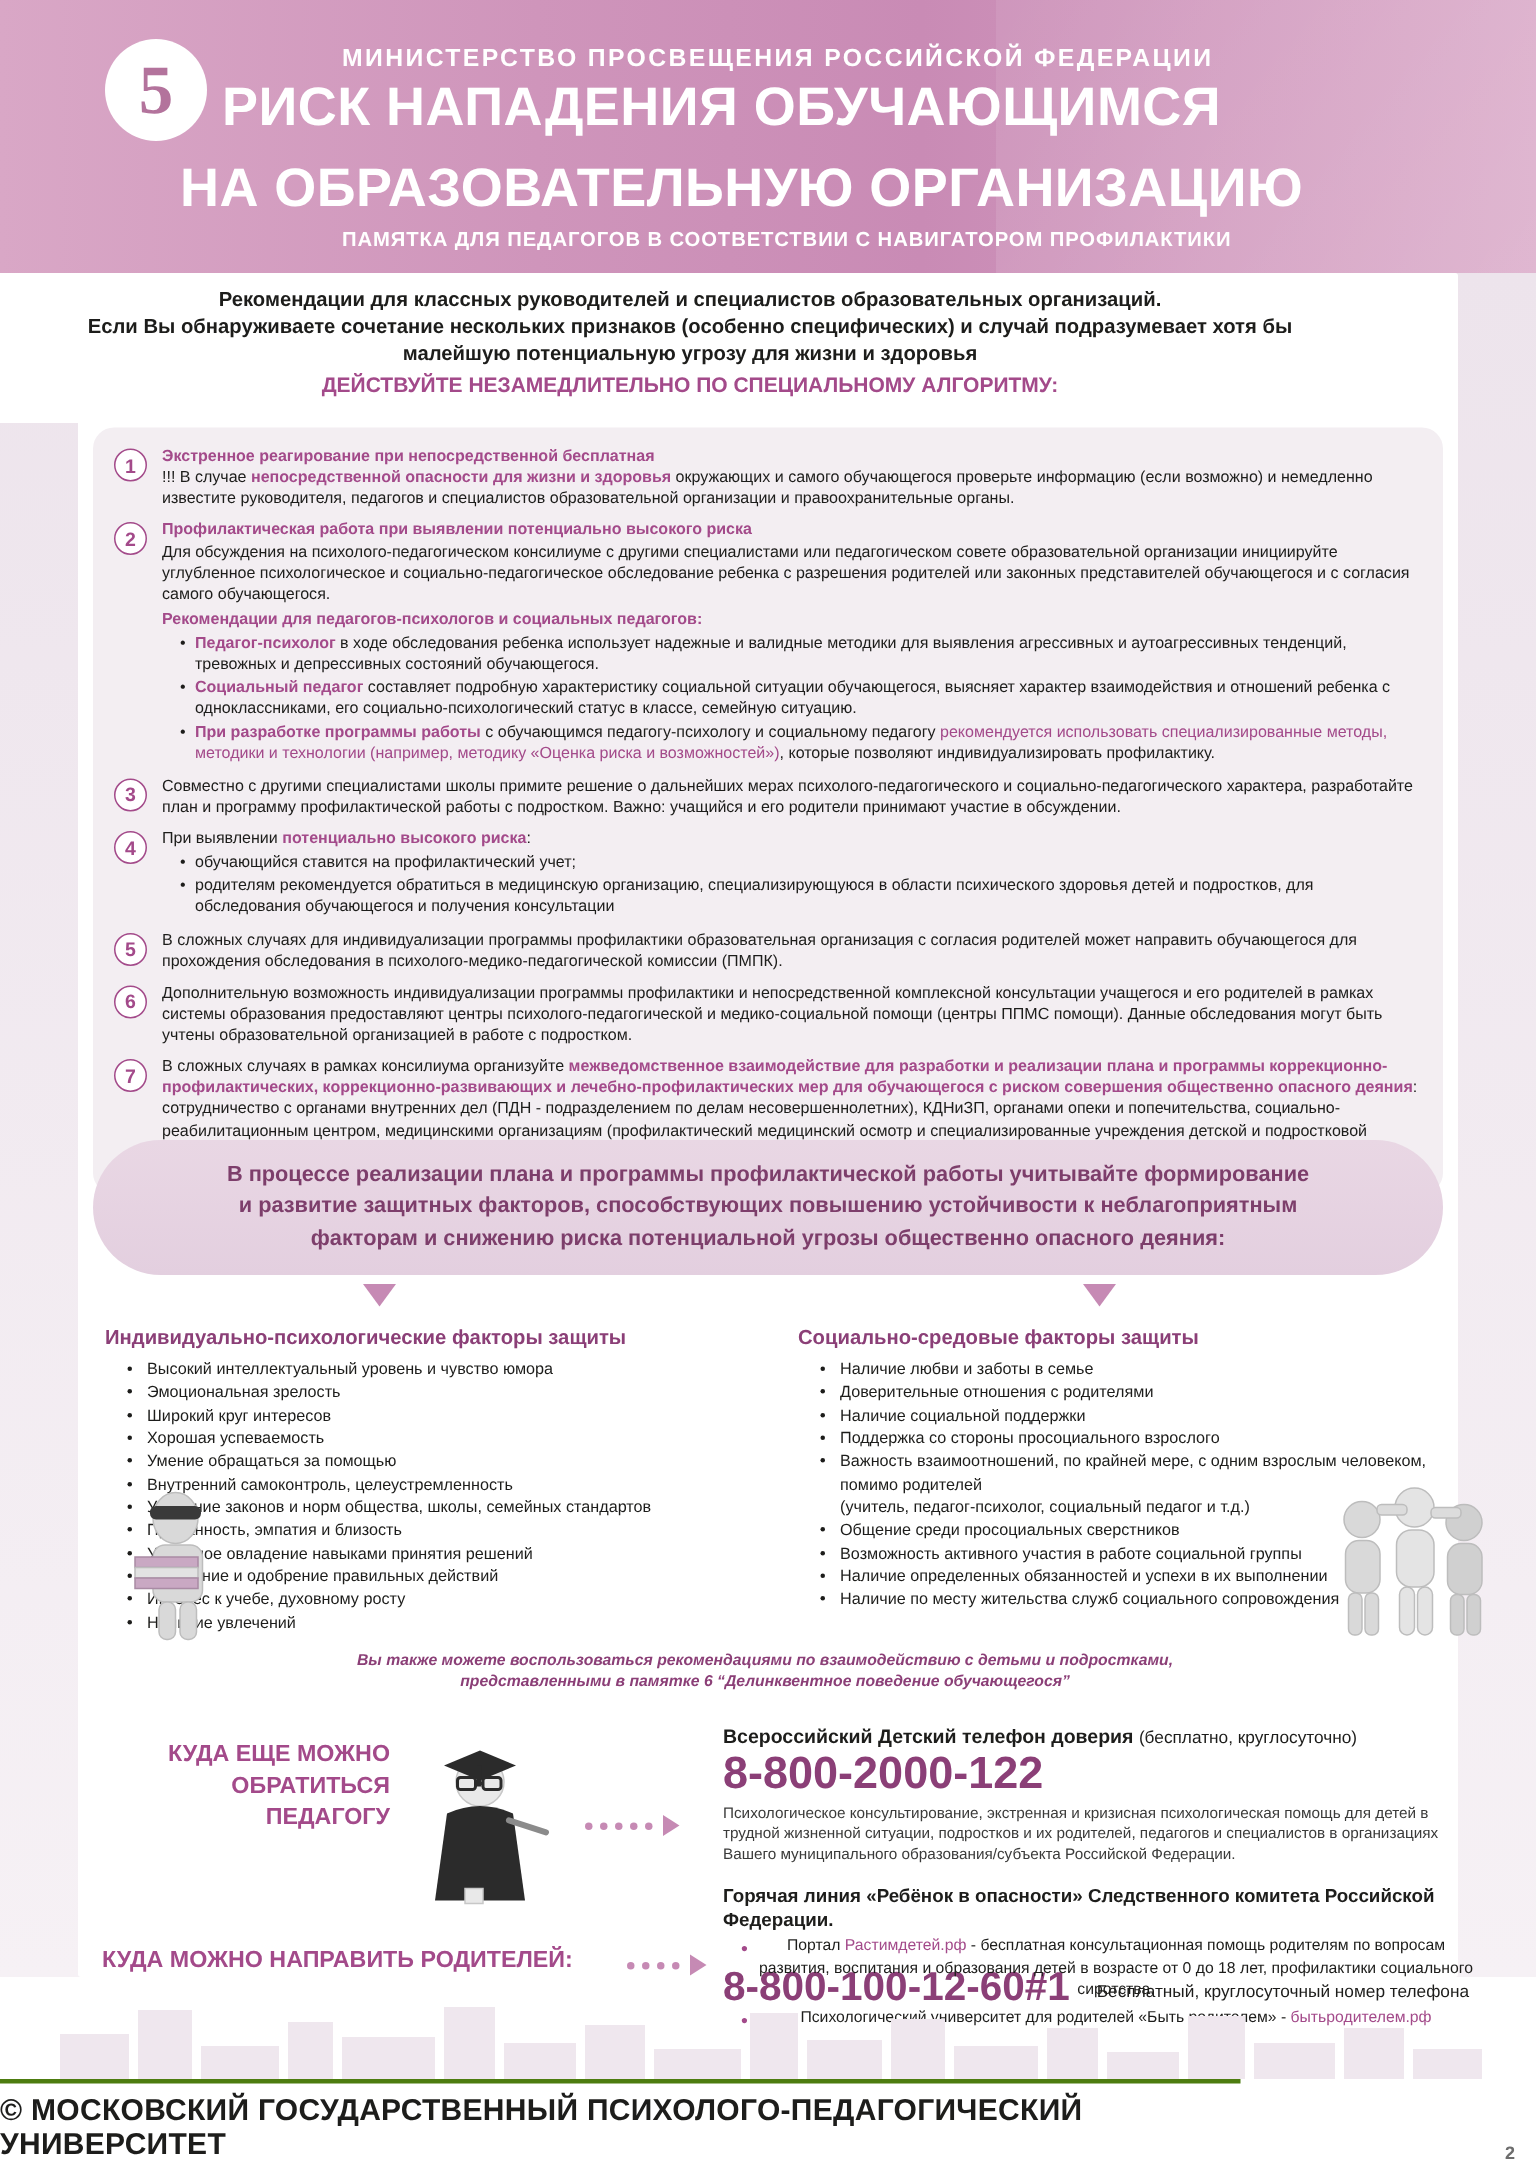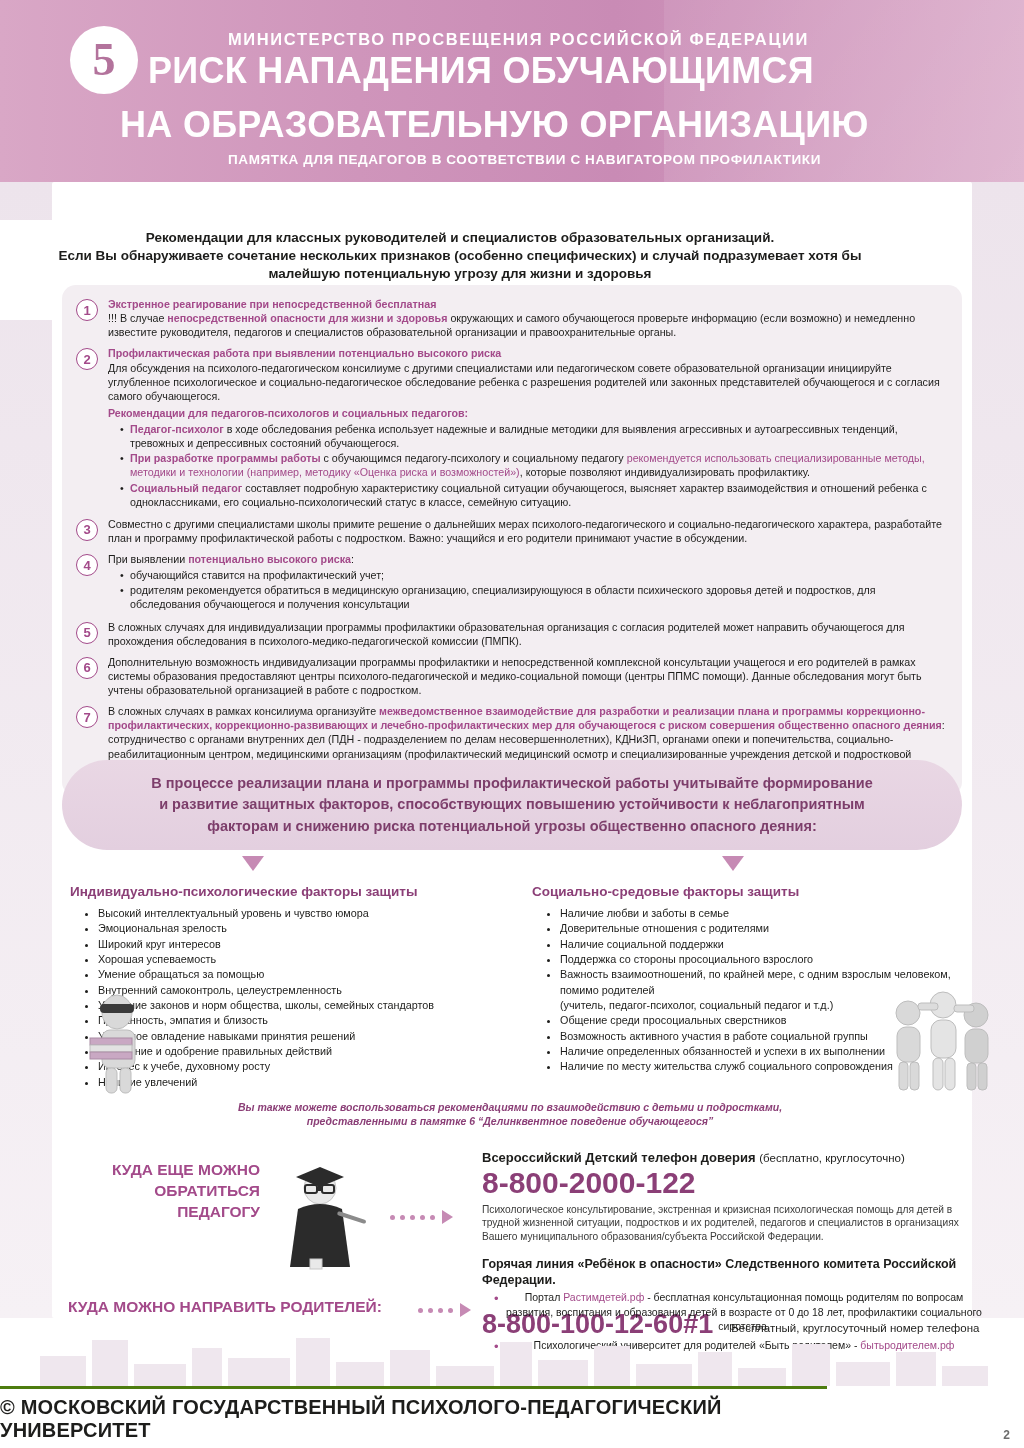--- a/index.html
+++ b/index.html
@@ -46,21 +46,21 @@
     position:absolute; left:120px; top:104px;
     font-size:36px; font-weight:bold; color:#ffffff; letter-spacing:0.3px;
   }
   .subtitle{
     position:absolute; left:228px; top:152px;
     font-size:13.5px; font-weight:bold; color:#ffffff; letter-spacing:0.6px;
   }
   
   .intro{
     position:absolute; left:0; top:182px; width:920px; height:100px;
-    background:#ffffff; text-align:center; padding-top:10px;margin-top:38px;
+    background:#ffffff; text-align:center; padding-top:10px;
   }
   .intro p{ margin:0 0 3px 0; font-size:13.5px; font-weight:bold; color:#1d1d1b; }
   .intro .act{ color:#a34a8a; font-size:14px; font-weight:bold; margin-top:5px;}
   
   .steps{
     position:absolute; left:62px; top:285px; width:900px;
     background:#f3eef2; border-radius:14px; padding:12px 14px 14px 14px;
   }
   .step{ display:flex; margin-bottom:7px; }
   .bullet{
@@ -205,22 +205,22 @@
     </div>
 
     <div class="step">
       <div class="bullet">2</div>
       <div class="step-body">
         <span class="step-title">Профилактическая работа при выявлении потенциально высокого риска</span>
         <span>Для обсуждения на психолого-педагогическом консилиуме с другими специалистами или педагогическом совете образовательной организации инициируйте углубленное психологическое и социально-педагогическое обследование ребенка с разрешения родителей или законных представителей обучающегося и с согласия самого обучающегося.</span>
         <span class="sub-head">Рекомендации для педагогов-психологов и социальных педагогов:</span>
         <ul class="plain">
           <li><span class="hl-b">Педагог-психолог</span><span> в ходе обследования ребенка использует надежные и валидные методики для выявления агрессивных и аутоагрессивных тенденций, тревожных и депрессивных состояний обучающегося.</span></li>
+          <li><span class="hl-b">Социальный педагог</span><span> составляет подробную характеристику социальной ситуации обучающегося, выясняет характер взаимодействия и отношений ребенка с одноклассниками, его социально-психологический статус в классе, семейную ситуацию.</span></li>
           <li><span class="hl-b">При разработке программы работы</span><span> с обучающимся педагогу-психологу и социальному педагогу </span><span class="hl">рекомендуется использовать специализированные методы, методики и технологии (например, методику «Оценка риска и возможностей»)</span><span>, которые позволяют индивидуализировать профилактику.</span></li>
-          <li><span class="hl-b">Социальный педагог</span><span> составляет подробную характеристику социальной ситуации обучающегося, выясняет характер взаимодействия и отношений ребенка с одноклассниками, его социально-психологический статус в классе, семейную ситуацию.</span></li>
         </ul>
       </div>
     </div>
 
     <div class="step">
       <div class="bullet">3</div>
       <div class="step-body">Совместно с другими специалистами школы примите решение о дальнейших мерах психолого-педагогического и социально-педагогического характера, разработайте план и программу профилактической работы с подростком. Важно: учащийся и его родители принимают участие в обсуждении.</div>
     </div>
 
     <div class="step">

